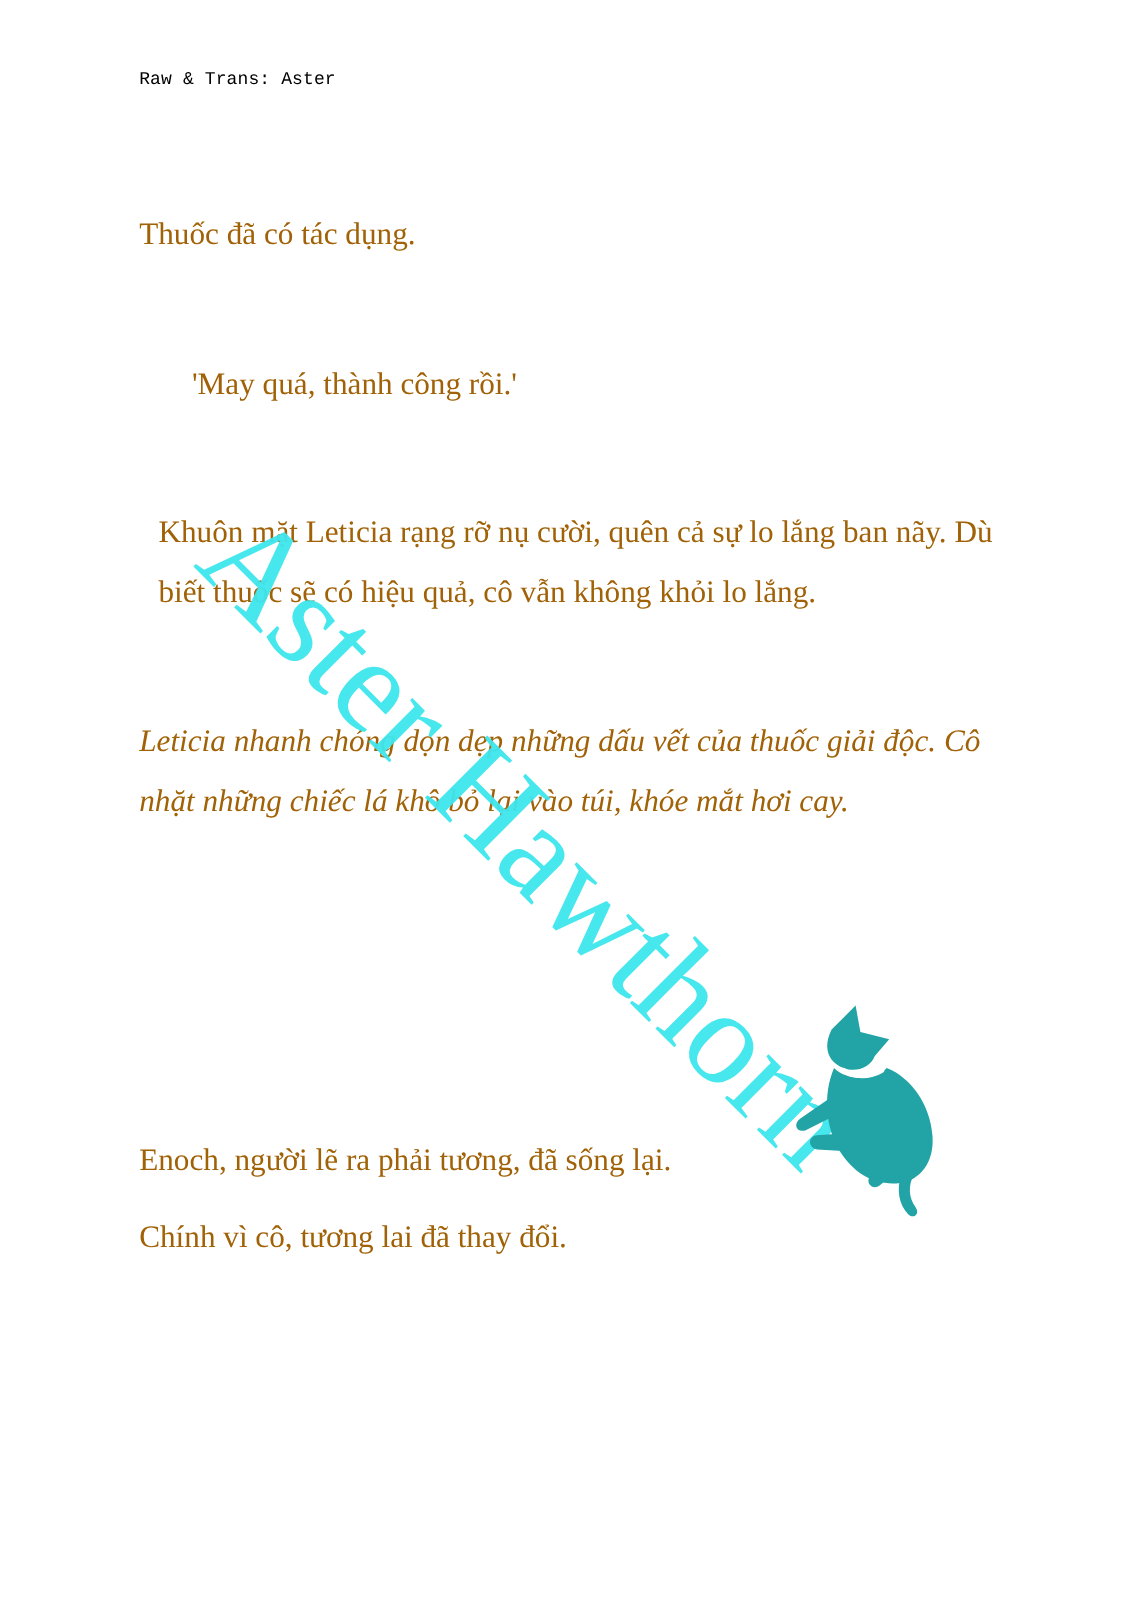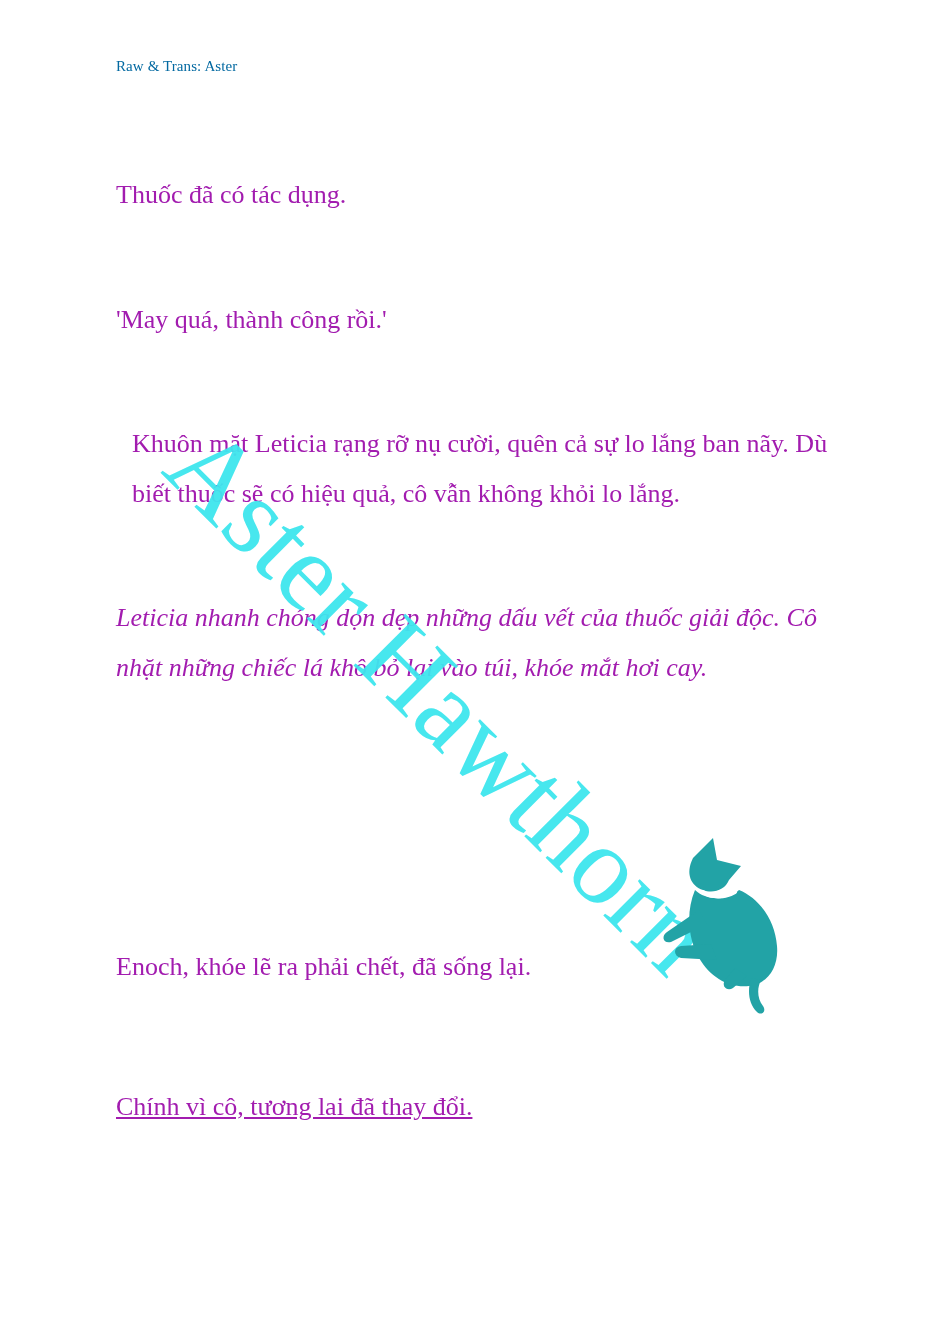--- a/index.html
+++ b/index.html
@@ -16,33 +16,33 @@
     .page {
       position: absolute;
       left: 0; top: 0;
       width: 950px; height: 1343px;
       background: #ffffff;
     }
     .header {
       position: absolute;
       left: 116px;
       top: 58px;
-      font-family: Liberation Serif, serif;
+      font-family: Liberation Mono, monospace;
       font-size: 15px;
-      color: #0369a1;
+      color: #000000;
       letter-spacing: 0.1px;
     }
     .para {
       position: absolute;
       left: 116px;
       width: 720px;
       font-family: "Liberation Serif", serif;
       font-size: 26px;
       line-height: 50px;
-      color: #a21caf;
+      color: #a16207;
       z-index: 1;
     }
     .watermark {
       position: absolute;
       left: 140px;
       top: 520px;
       width: 820px;
       font-family: "Liberation Serif", serif;
       font-size: 112px;
       color: #3ee6ee;
@@ -63,25 +63,25 @@
     }
   </style>
 </head>
 <body>
 
 <div class="page">
 
   <div class="header">Raw &amp; Trans: Aster</div>
 
   <div class="para" style="top:170px;">Thuốc đã có tác dụng.</div>
-  <div class="para" style="top:295px;">'May quá, thành công rồi.'</div>
+  <div class="para" style="top:295px;margin-left:44px;">'May quá, thành công rồi.'</div>
   <div class="para" style="top:419px;margin-left:16px;">Khuôn mặt Leticia rạng rỡ nụ cười, quên cả sự lo lắng ban nãy. Dù biết thuốc sẽ có hiệu quả, cô vẫn không khỏi lo lắng.</div>
   <div class="para" style="top:593px;font-style:italic;">Leticia nhanh chóng dọn dẹp những dấu vết của thuốc giải độc. Cô nhặt những chiếc lá khô bỏ lại vào túi, khóe mắt hơi cay.</div>
-  <div class="para" style="top:942px;">Enoch, khóe lẽ ra phải chết, đã sống lại.</div>
-  <div class="para" style="top:1082px;text-decoration:underline;">Chính vì cô, tương lai đã thay đổi.</div>
+  <div class="para" style="top:942px;">Enoch, người lẽ ra phải tương, đã sống lại.</div>
+  <div class="para" style="top:1006px;">Chính vì cô, tương lai đã thay đổi.</div>
 
   <div class="watermark">Aster Hawthorn</div>
 
   <svg class="cat" viewBox="0 0 130 190" xmlns="http://www.w3.org/2000/svg">
     <g fill="#22a3a6">
 
       <path d="M38 30 L58 10 L62 32 L86 38 L74 52 C70 62 58 66 48 62 C36 58 30 46 38 30 Z"></path>
 
       <path d="M40 62 C50 72 72 74 84 62 C104 70 120 92 122 118 C124 140 112 156 94 158 C74 160 56 150 44 130 C34 112 30 86 40 62 Z"></path>
 

